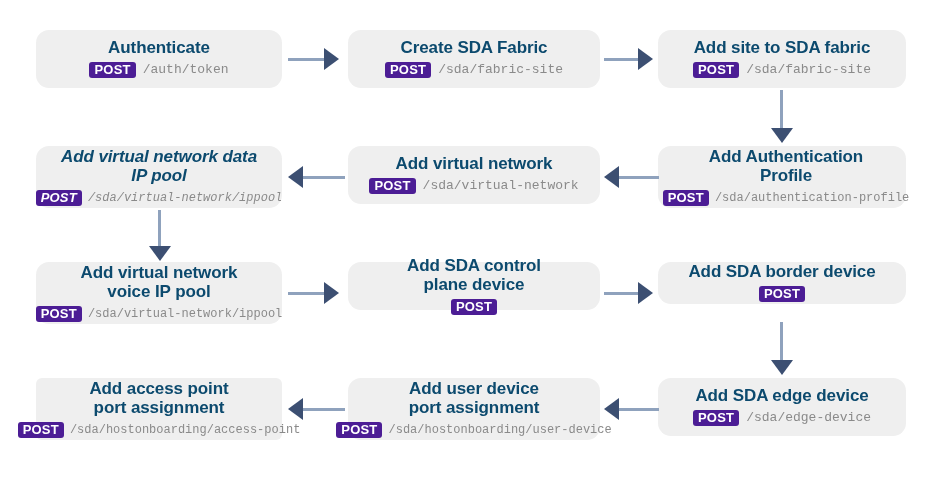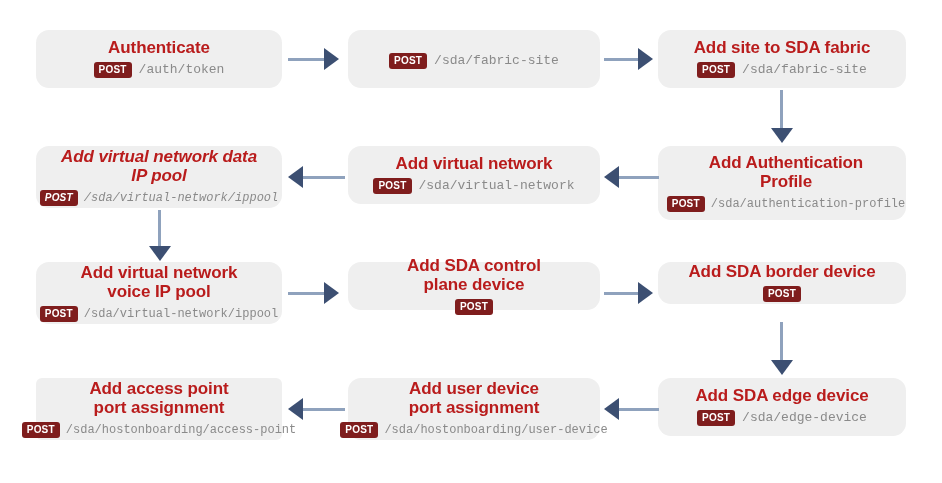--- a/index.html
+++ b/index.html
@@ -28,45 +28,45 @@
     border-radius: 13px;
     box-sizing: border-box;
     display: flex;
     flex-direction: column;
     align-items: center;
     justify-content: center;
     padding: 6px 10px 8px 10px;
   }
 
   .node-title {
-    color: #b91c1c;
+    color: #0c4a6e;
     font-family: "Liberation Sans", sans-serif;
     font-weight: bold;
     font-size: 17px;
     line-height: 19px;
     text-align: center;
     letter-spacing: -0.1px;
     white-space: pre-line;
   }
 
   .endpoint-row {
     display: flex;
     flex-direction: row;
     align-items: center;
     justify-content: center;
     margin-top: 5px;
     white-space: nowrap;
   }
 
   .method-badge {
-    background: #7f1d1d;
+    background: #4c1d95;
     color: #ffffff;
     font-family: "Liberation Sans", sans-serif;
     font-weight: bold;
-    font-size: 10px;
+    font-size: 13px;
     line-height: 9px;
     letter-spacing: 0.2px;
     padding: 3px 5px 4px 5px;
     border-radius: 3px;
     display: inline-block;
   }
 
   .endpoint-path {
     color: #8a8a8a;
     font-family: "Liberation Mono", monospace;
@@ -127,20 +127,21 @@
       <span class="endpoint-path">/auth/token</span>
     </div>
   </div>
 
   <div class="connector">
     <div class="conn-line-h" style="left:288px; top:58px; width:40px;"></div>
     <div class="arrowhead arrow-right" style="left:324px; top:48px;"></div>
   </div>
 
   <div class="node" style="left:348px; top:30px; width:252px; height:58px;">
+    <div class="node-title">Create SDA Fabric</div>
     <div class="endpoint-row">
       <span class="method-badge">POST</span>
       <span class="endpoint-path">/sda/fabric-site</span>
     </div>
   </div>
 
   <div class="connector">
     <div class="conn-line-h" style="left:604px; top:58px; width:38px;"></div>
     <div class="arrowhead arrow-right" style="left:638px; top:48px;"></div>
   </div>
@@ -151,21 +152,21 @@
       <span class="method-badge">POST</span>
       <span class="endpoint-path">/sda/fabric-site</span>
     </div>
   </div>
 
   <div class="connector">
     <div class="conn-line-v" style="left:780px; top:90px; width:3px; height:42px;"></div>
     <div class="arrowhead arrow-down" style="left:771px; top:128px;"></div>
   </div>
 
-  <div class="node compact" style="left:658px; top:146px; width:248px; height:74px;padding-left:18px;">
+  <div class="node compact" style="left:658px; top:146px; width:248px; height:62px;padding-left:18px;">
     <div class="node-title">Add Authentication
 Profile</div>
     <div class="endpoint-row">
       <span class="method-badge">POST</span>
       <span class="endpoint-path">/sda/authentication-profile</span>
     </div>
   </div>
 
   <div class="connector">
     <div class="conn-line-h" style="left:619px; top:176px; width:40px;"></div>

